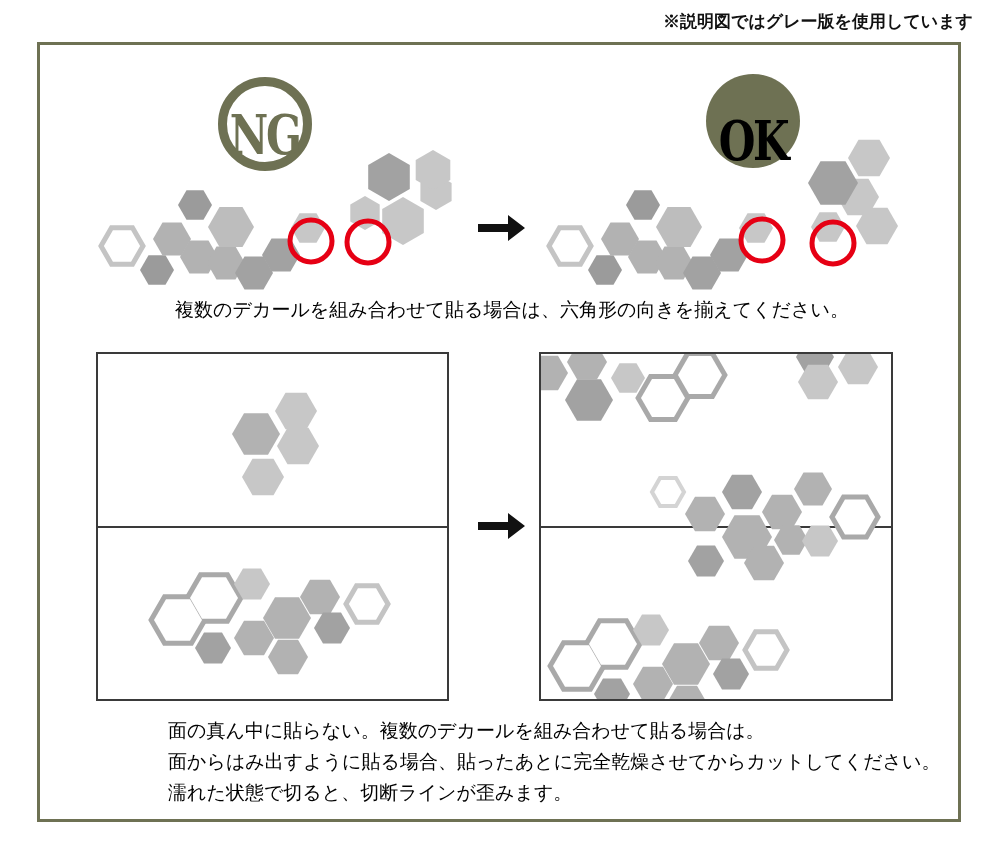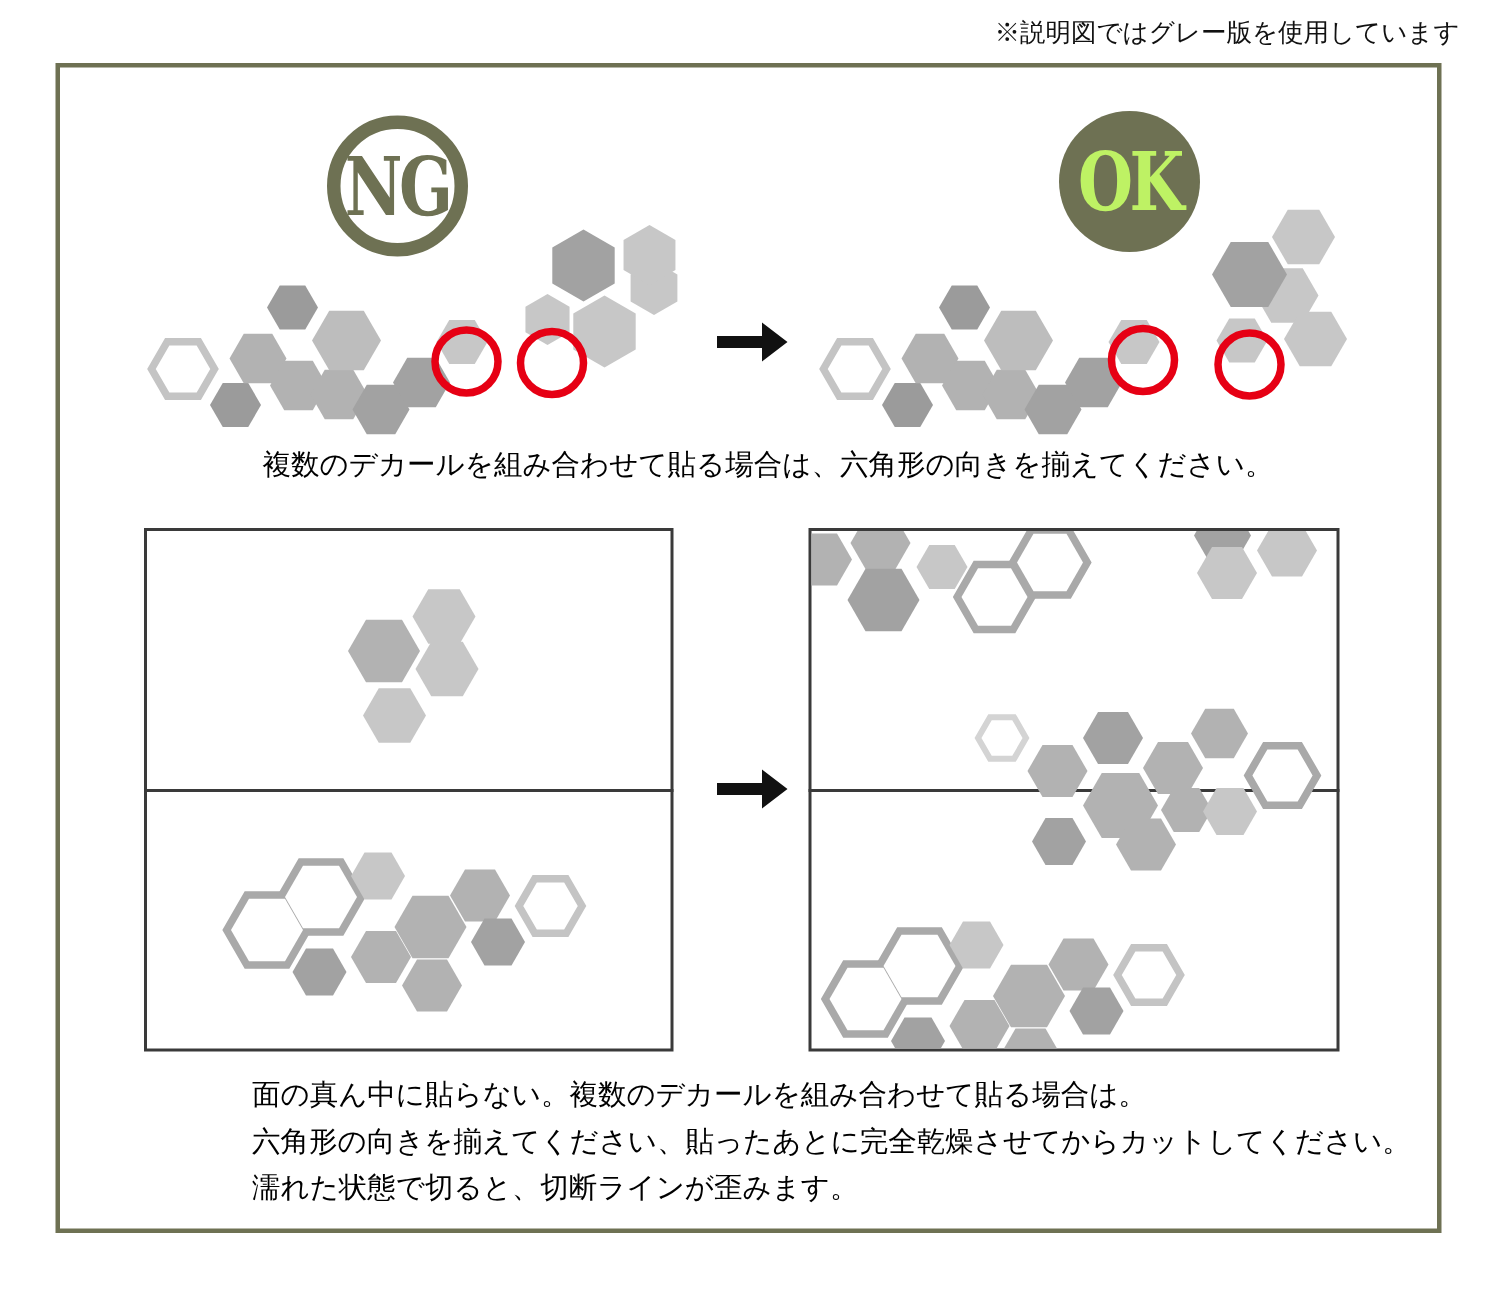--- a/index.html
+++ b/index.html
@@ -1,26 +1,26 @@
 <!DOCTYPE html>
 <html><head>
 <meta charset="utf-8">
 <style>
   html,body{margin:0;padding:0;background:#ffffff;}
   body{position:relative;width:1000px;height:863px;overflow:hidden;
        font-family:"Liberation Sans",sans-serif;}
   .note{position:absolute;top:10px;left:0;width:973px;text-align:right;
-        font-size:17px;color:#111;}
+        font-size:17px;color:#111;font-weight:bold;}
   .frame{position:absolute;left:37px;top:42px;width:924px;height:780px;
          border:3px solid #6e7153;box-sizing:border-box;}
   #fig{position:absolute;left:0;top:0;width:1000px;height:863px;}
   .badge{position:absolute;width:94px;height:94px;border-radius:50%;
-         display:flex;align-items:center;justify-content:center;box-sizing:border-box;}
+         display:flex;align-items:flex-end;justify-content:center;box-sizing:border-box;}
   .badge-ng{left:218px;top:77px;background:#fff;border:9px solid #6e7153;color:#6e7153;}
-  .badge-ok{left:706px;top:74px;background:#6e7153;color:#bef264;}
+  .badge-ok{left:706px;top:74px;background:#6e7153;color:#000000;}
   .badge span{font-family:"DejaVu Serif","Liberation Serif",serif;font-weight:bold;
               font-size:54px;line-height:1;letter-spacing:-3px;transform:scaleX(.78);}
   .caption-top{position:absolute;left:12px;top:297px;width:1000px;text-align:center;
                font-size:19px;color:#000;}
   .caption-bottom{position:absolute;left:168px;top:715px;font-size:19px;
                   line-height:31px;color:#000;}
 </style>
 </head>
 <body>
 
@@ -132,15 +132,15 @@
   <span>NG</span>
 </div>
 <div class="badge badge-ok" style="background: rgb(110, 113, 83);">
   <span>OK</span>
 </div>
 
 <div class="caption-top">複数のデカールを組み合わせて貼る場合は、六角形の向きを揃えてください。</div>
 
 <div class="caption-bottom">
   <div>面の真ん中に貼らない。複数のデカールを組み合わせて貼る場合は。</div>
-  <div>六角形の向きを揃えてください、貼ったあとに完全乾燥させてからカットしてください。</div>
+  <div>面からはみ出すように貼る場合、貼ったあとに完全乾燥させてからカットしてください。</div>
   <div>濡れた状態で切ると、切断ラインが歪みます。</div>
 </div>
 
 </body></html>

